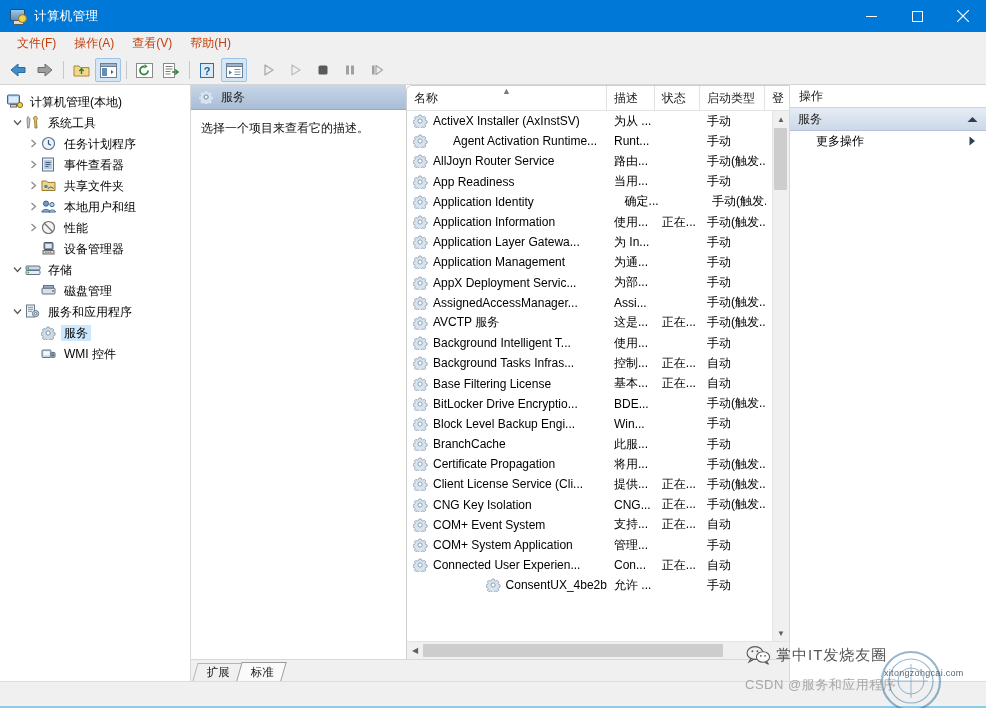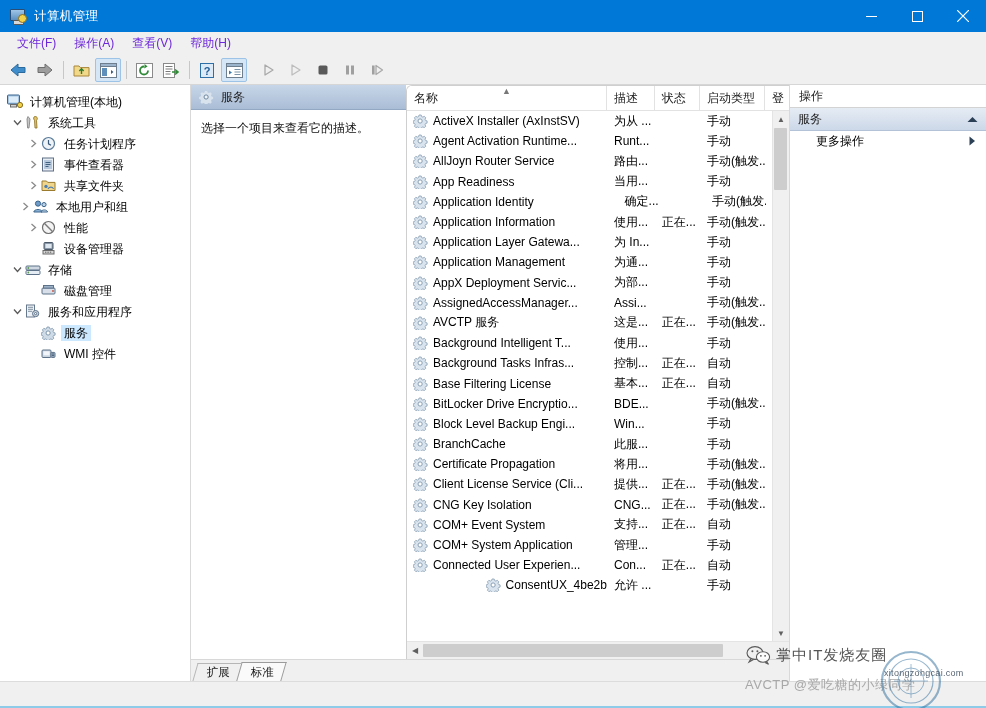--- a/index.html
+++ b/index.html
@@ -17,21 +17,21 @@
   .title-icon .mon{position:absolute;left:0;top:1px;width:13px;height:10px;background:linear-gradient(#9fc6e8,#5b8fc0);border:1px solid #2b4d73;border-radius:1px;}
   .title-icon .base{position:absolute;left:3px;top:12px;width:9px;height:3px;background:#d8d8d8;border:1px solid #5a5a5a;}
   .title-icon .gear{position:absolute;right:-1px;bottom:1px;width:7px;height:7px;background:#f2d24a;border:1px solid #8a6d1e;border-radius:50%;}
   .title-text{color:#fff;font-size:12.5px;letter-spacing:.4px;}
   .title-spacer{flex:1 1 auto;}
   .wbtn{width:46px;height:32px;display:flex;align-items:center;justify-content:center;color:#fff;}
   .wbtn svg{display:block;}
 
   
   .menubar{height:23px;background:#f0f0f0;display:flex;align-items:center;padding-left:8px;flex:0 0 auto;border-bottom:1px solid #f0f0f0;}
-  .menubar .mi{padding:2px 9px;font-size:12px;color:#6d28d9;}
+  .menubar .mi{padding:2px 9px;font-size:12px;color:#c2410c;}
 
   
   .toolbar{height:28px;background:#f0f0f0;display:flex;align-items:center;padding-left:5px;flex:0 0 auto;
            border-bottom:1px solid #d6d6d6;}
   .tb{width:24px;height:22px;margin-right:1px;display:flex;align-items:center;justify-content:center;border:1px solid transparent;border-radius:2px;}
   .tb.sel{background:#d5e6f7;border-color:#9dc4e6;}
   .tbsep{width:1px;height:18px;background:#c7c7c7;margin:0 4px;}
   .tbgap{width:8px;}
 
   
@@ -294,21 +294,21 @@
         <div class="tico">
           <svg width="15" height="15" viewBox="0 0 15 15">
               <path d="M1 3 h4.5 l1.2 1.4 H14 V12.5 H1 Z" fill="#f0d68c" stroke="#9b7c2f"></path>
               <circle cx="5" cy="8.4" r="1.7" fill="#4a7fb5"></circle>
               <path d="M7 10.8 c1.6-2.2 4.2-2.2 5.6 0" stroke="#4a7fb5" stroke-width="1.2" fill="none"></path>
             </svg>
         </div>
         <div class="tlbl">共享文件夹</div>
       </div>
 
-      <div class="tnode" style="padding-left:18px;">
+      <div class="tnode" style="padding-left:26px;">
         <div class="exp">
           <svg width="9" height="9" viewBox="0 0 9 9">
               <path d="M2.5 1 L6.5 4.5 L2.5 8" stroke="#8a8a8a" stroke-width="1.3" fill="none"></path>
             </svg>
         </div>
         <div class="tico">
           <svg width="15" height="15" viewBox="0 0 15 15">
               <circle cx="5" cy="4.6" r="2.6" fill="#6e9bc7" stroke="#3a658c"></circle>
               <path d="M0.8 13 c0.4-3.3 8-3.3 8.4 0 Z" fill="#8fb6d9" stroke="#3a658c"></path>
               <circle cx="11" cy="5.6" r="2.1" fill="#bcd2e7" stroke="#3a658c"></circle>
@@ -459,21 +459,21 @@
                         <circle cx="7.1" cy="7" r="2.1" fill="#fff" stroke="#8aa0b4"></circle>
                       </svg></span>
                     <span>ActiveX Installer (AxInstSV)</span>
                   </div>
                   <div class="cell" style="width: 50px;">为从 ...</div>
                   <div class="cell" style="width: 47px;"></div>
                   <div class="cell" style="width: 68px;">手动</div>
                   <div class="cell" style="width: 25px;">本</div>
                 </div>
                 <div class="lrow">
-                  <div class="cell name" style="width: 210px;">
+                  <div class="cell name" style="width: 210px; gap: 20px;">
                     <span class="svc-ico"><svg width="15" height="14" viewBox="0 0 15 14">
                         <path d="M6 1 h2.2 l.4 1.5 1.3.6 1.4-.8 1.5 1.5 -.8 1.4 .6 1.3 1.5 .4 v2.2 l-1.5 .4 -.6 1.3 .8 1.4 -1.5 1.5 -1.4-.8 -1.3 .6 -.4 1.5 H6 l-.4-1.5 -1.3-.6 -1.4 .8 -1.5-1.5 .8-1.4 -.6-1.3 -1.5-.4 V6.9 l1.5-.4 .6-1.3 -.8-1.4 1.5-1.5 1.4 .8 1.3-.6 Z" fill="#d9e4ee" stroke="#8aa0b4" stroke-width=".8"></path>
                         <circle cx="7.1" cy="7" r="2.1" fill="#fff" stroke="#8aa0b4"></circle>
                       </svg></span>
                     <span>Agent Activation Runtime...</span>
                   </div>
                   <div class="cell" style="width: 50px;">Runt...</div>
                   <div class="cell" style="width: 47px;"></div>
                   <div class="cell" style="width: 68px;">手动</div>
                   <div class="cell" style="width: 25px;">本</div>
@@ -820,21 +820,21 @@
       <path d="M5 13.5 L3 17 L7.5 14.6" fill="none" stroke="#3a3a3a" stroke-width="1.1"></path>
       <circle cx="6.4" cy="6.3" r="1" fill="#3a3a3a"></circle>
         <circle cx="11.4" cy="6.3" r="1" fill="#3a3a3a"></circle>
       <ellipse cx="17" cy="12" rx="6.6" ry="5.3" fill="#fff" stroke="#3a3a3a" stroke-width="1.1"></ellipse>
       <path d="M20.5 16.6 L22.6 19.3 L19 17.4" fill="none" stroke="#3a3a3a" stroke-width="1.1"></path>
       <circle cx="14.9" cy="10.8" r=".9" fill="#3a3a3a"></circle>
         <circle cx="19.1" cy="10.8" r=".9" fill="#3a3a3a"></circle>
     </svg>
     <span>掌中IT发烧友圈</span>
   </div>
-  <div class="wm wm2">AVCTP @爱吃糖的小绿同学</div>
+  <div class="wm wm2">CSDN @服务和应用程序</div>
   <div class="wm wm3">
     <svg width="62" height="62" viewBox="0 0 62 62">
       <circle cx="31" cy="31" r="29" fill="none" stroke="#2f6f9e" stroke-width="2.2"></circle>
       <circle cx="31" cy="31" r="22" fill="none" stroke="#2f6f9e" stroke-width="1.2"></circle>
       <path d="M18 31 a13 13 0 0 1 26 0 a13 13 0 0 1 -26 0" fill="none" stroke="#2f6f9e" stroke-width="1"></path>
       <path d="M31 14 L31 48 M14 31 L48 31" stroke="#2f6f9e" stroke-width=".9"></path>
     </svg>
   </div>
   <div class="wm wm4">xitongzohgcai.com</div>
 </div>

